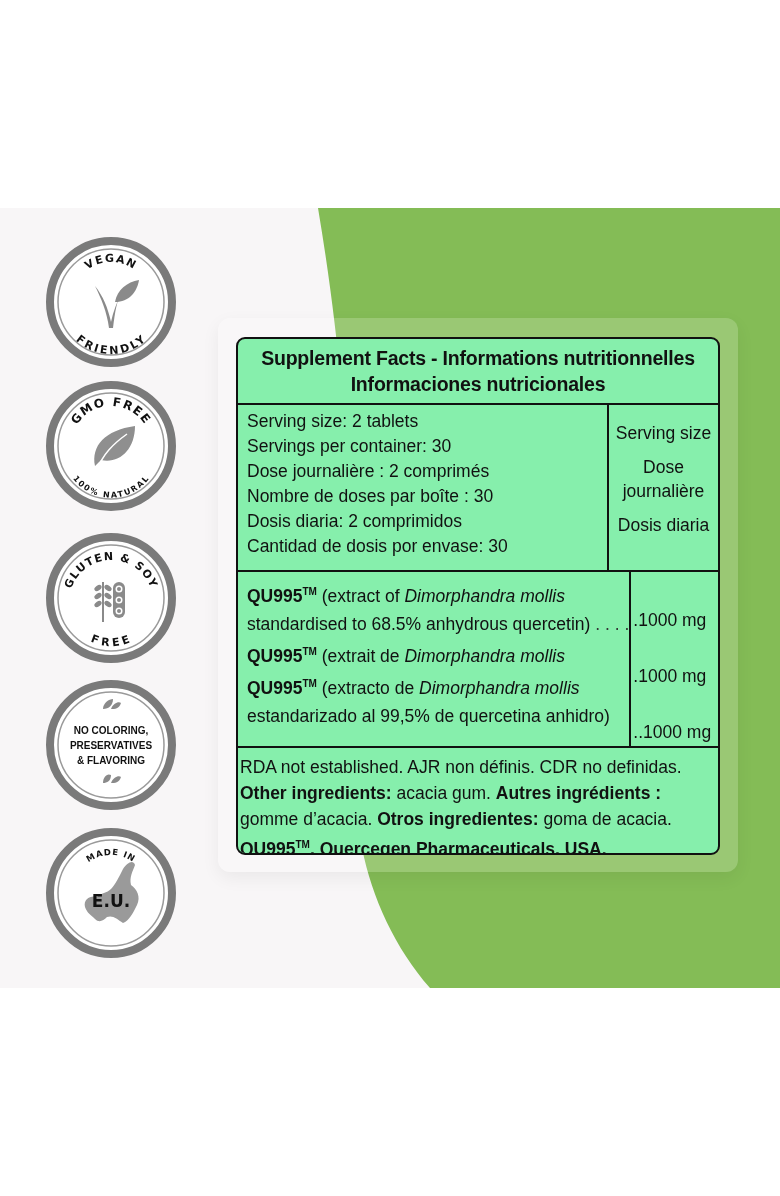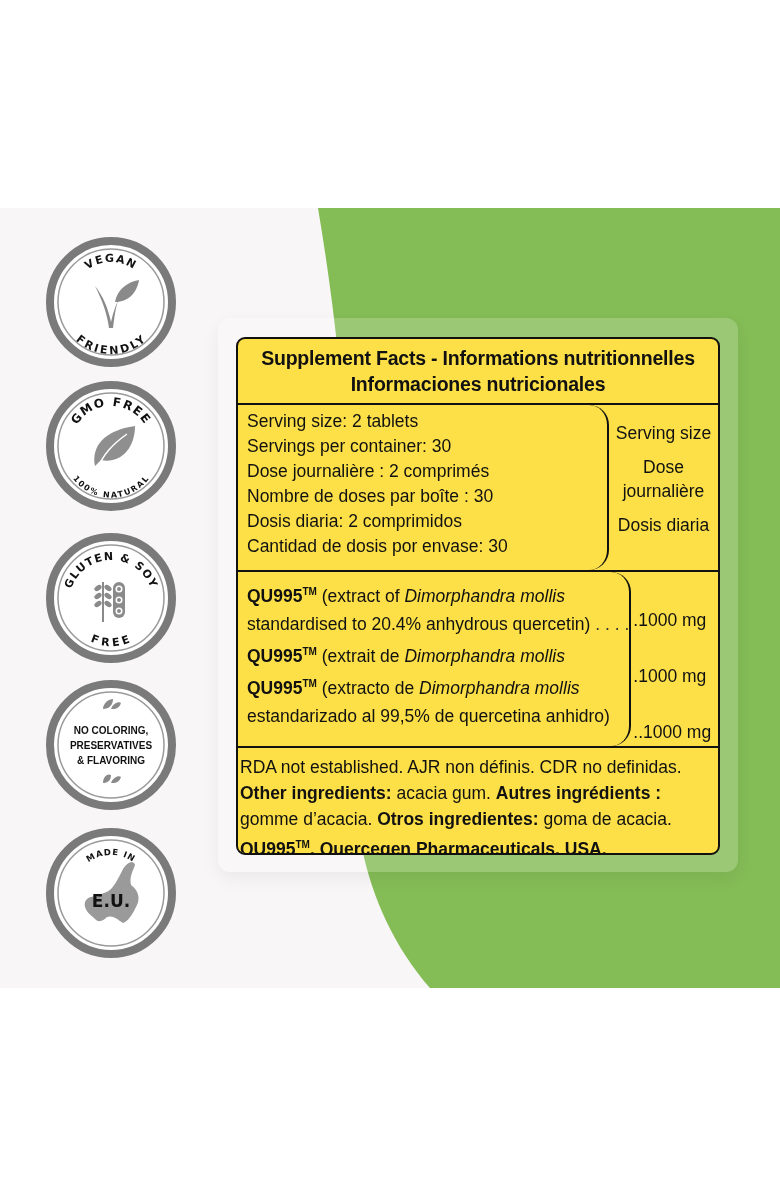--- a/index.html
+++ b/index.html
@@ -4,26 +4,26 @@
 <style>
   html, body { margin:0; padding:0; }
   body { width:780px; height:1196px; background:#ffffff; position:relative; overflow:hidden;
          font-family:"Liberation Sans", sans-serif; color:#111; }
   .banner { position:absolute; left:0; top:208px; width:780px; height:780px; background:#f8f6f7; overflow:hidden; }
   .banner svg.bg { position:absolute; left:0; top:0; }
   .badge { position:absolute; left:45px; width:132px; height:132px; }
   .badge svg { width:132px; height:132px; display:block; }
   .card { position:absolute; left:218px; top:318px; width:520px; height:554px; border-radius:12px;
           background:rgba(255,255,255,0.18); box-shadow:0 6px 18px rgba(0,0,0,0.06); }
-  .facts { position:absolute; left:236px; top:337px; width:480px; height:514px; background:#fde047;
+  .facts { position:absolute; left:236px; top:337px; width:480px; height:514px; background:#86efac;
            border:2px solid #111; border-radius:9px; overflow:hidden; }
   .hdr { height:66px; border-bottom:2px solid #111; text-align:center; font-weight:bold; font-size:19.5px;
          line-height:26px; padding-top:6px; box-sizing:border-box; letter-spacing:-0.2px; }
   .row { display:flex; border-bottom:2px solid #111; }
-  .row .l { flex:0 0 371px; border-right:2px solid #111; box-sizing:border-box; padding:4px 0 16px 9px;border-radius:20px; }
+  .row .l { flex:0 0 371px; border-right:2px solid #111; box-sizing:border-box; padding:4px 0 16px 9px; }
   .row .r { flex:1; box-sizing:border-box;border-radius:31px; }
   .serv { height:165px; }
   .serv .l div { font-size:17.5px; line-height:25px; white-space:nowrap; }
   .serv .r { text-align:center; font-size:17.5px; line-height:24px; padding-top:16px; }
   .serv .r .g { margin-bottom:10px; }
   .ingr { height:174px; }
   .ingr .l { padding-top:6px; }
   .ingr .l .line { font-size:17.5px; line-height:28px; white-space:nowrap; }
   .ingr .r { padding-top:34px; font-size:17.5px; }
   .ingr .r .amt { height:56px; line-height:28px; padding-left:2px; }
@@ -158,21 +158,21 @@
       <div class="g">Serving size</div>
       <div>Dose</div>
       <div class="g">journalière</div>
       <div>Dosis diaria</div>
     </div>
   </div>
 
   <div class="row ingr">
     <div class="l">
       <div class="line"><span class="b">QU995</span><sup class="tm">TM</sup><span> (extract of </span><span class="i">Dimorphandra mollis</span></div>
-      <div class="line"><span>standardised to 20.4% anhydrous quercetin)</span><span class="dots"> . . . .</span></div>
+      <div class="line"><span>standardised to 68.5% anhydrous quercetin)</span><span class="dots"> . . . .</span></div>
       <div class="line"><span class="b">QU995</span><sup class="tm">TM</sup><span> (extrait de </span><span class="i">Dimorphandra mollis</span></div>
       <div class="line"><span class="b">QU995</span><sup class="tm">TM</sup><span> (extracto de </span><span class="i">Dimorphandra mollis</span></div>
       <div class="line"><span>estandarizado al 99,5% de quercetina anhidro)</span><span class="dots"></span></div>
     </div>
     <div class="r">
       <div class="amt">.1000 mg</div>
       <div class="amt">.1000 mg</div>
       <div class="amt">..1000 mg</div>
     </div>
   </div>

